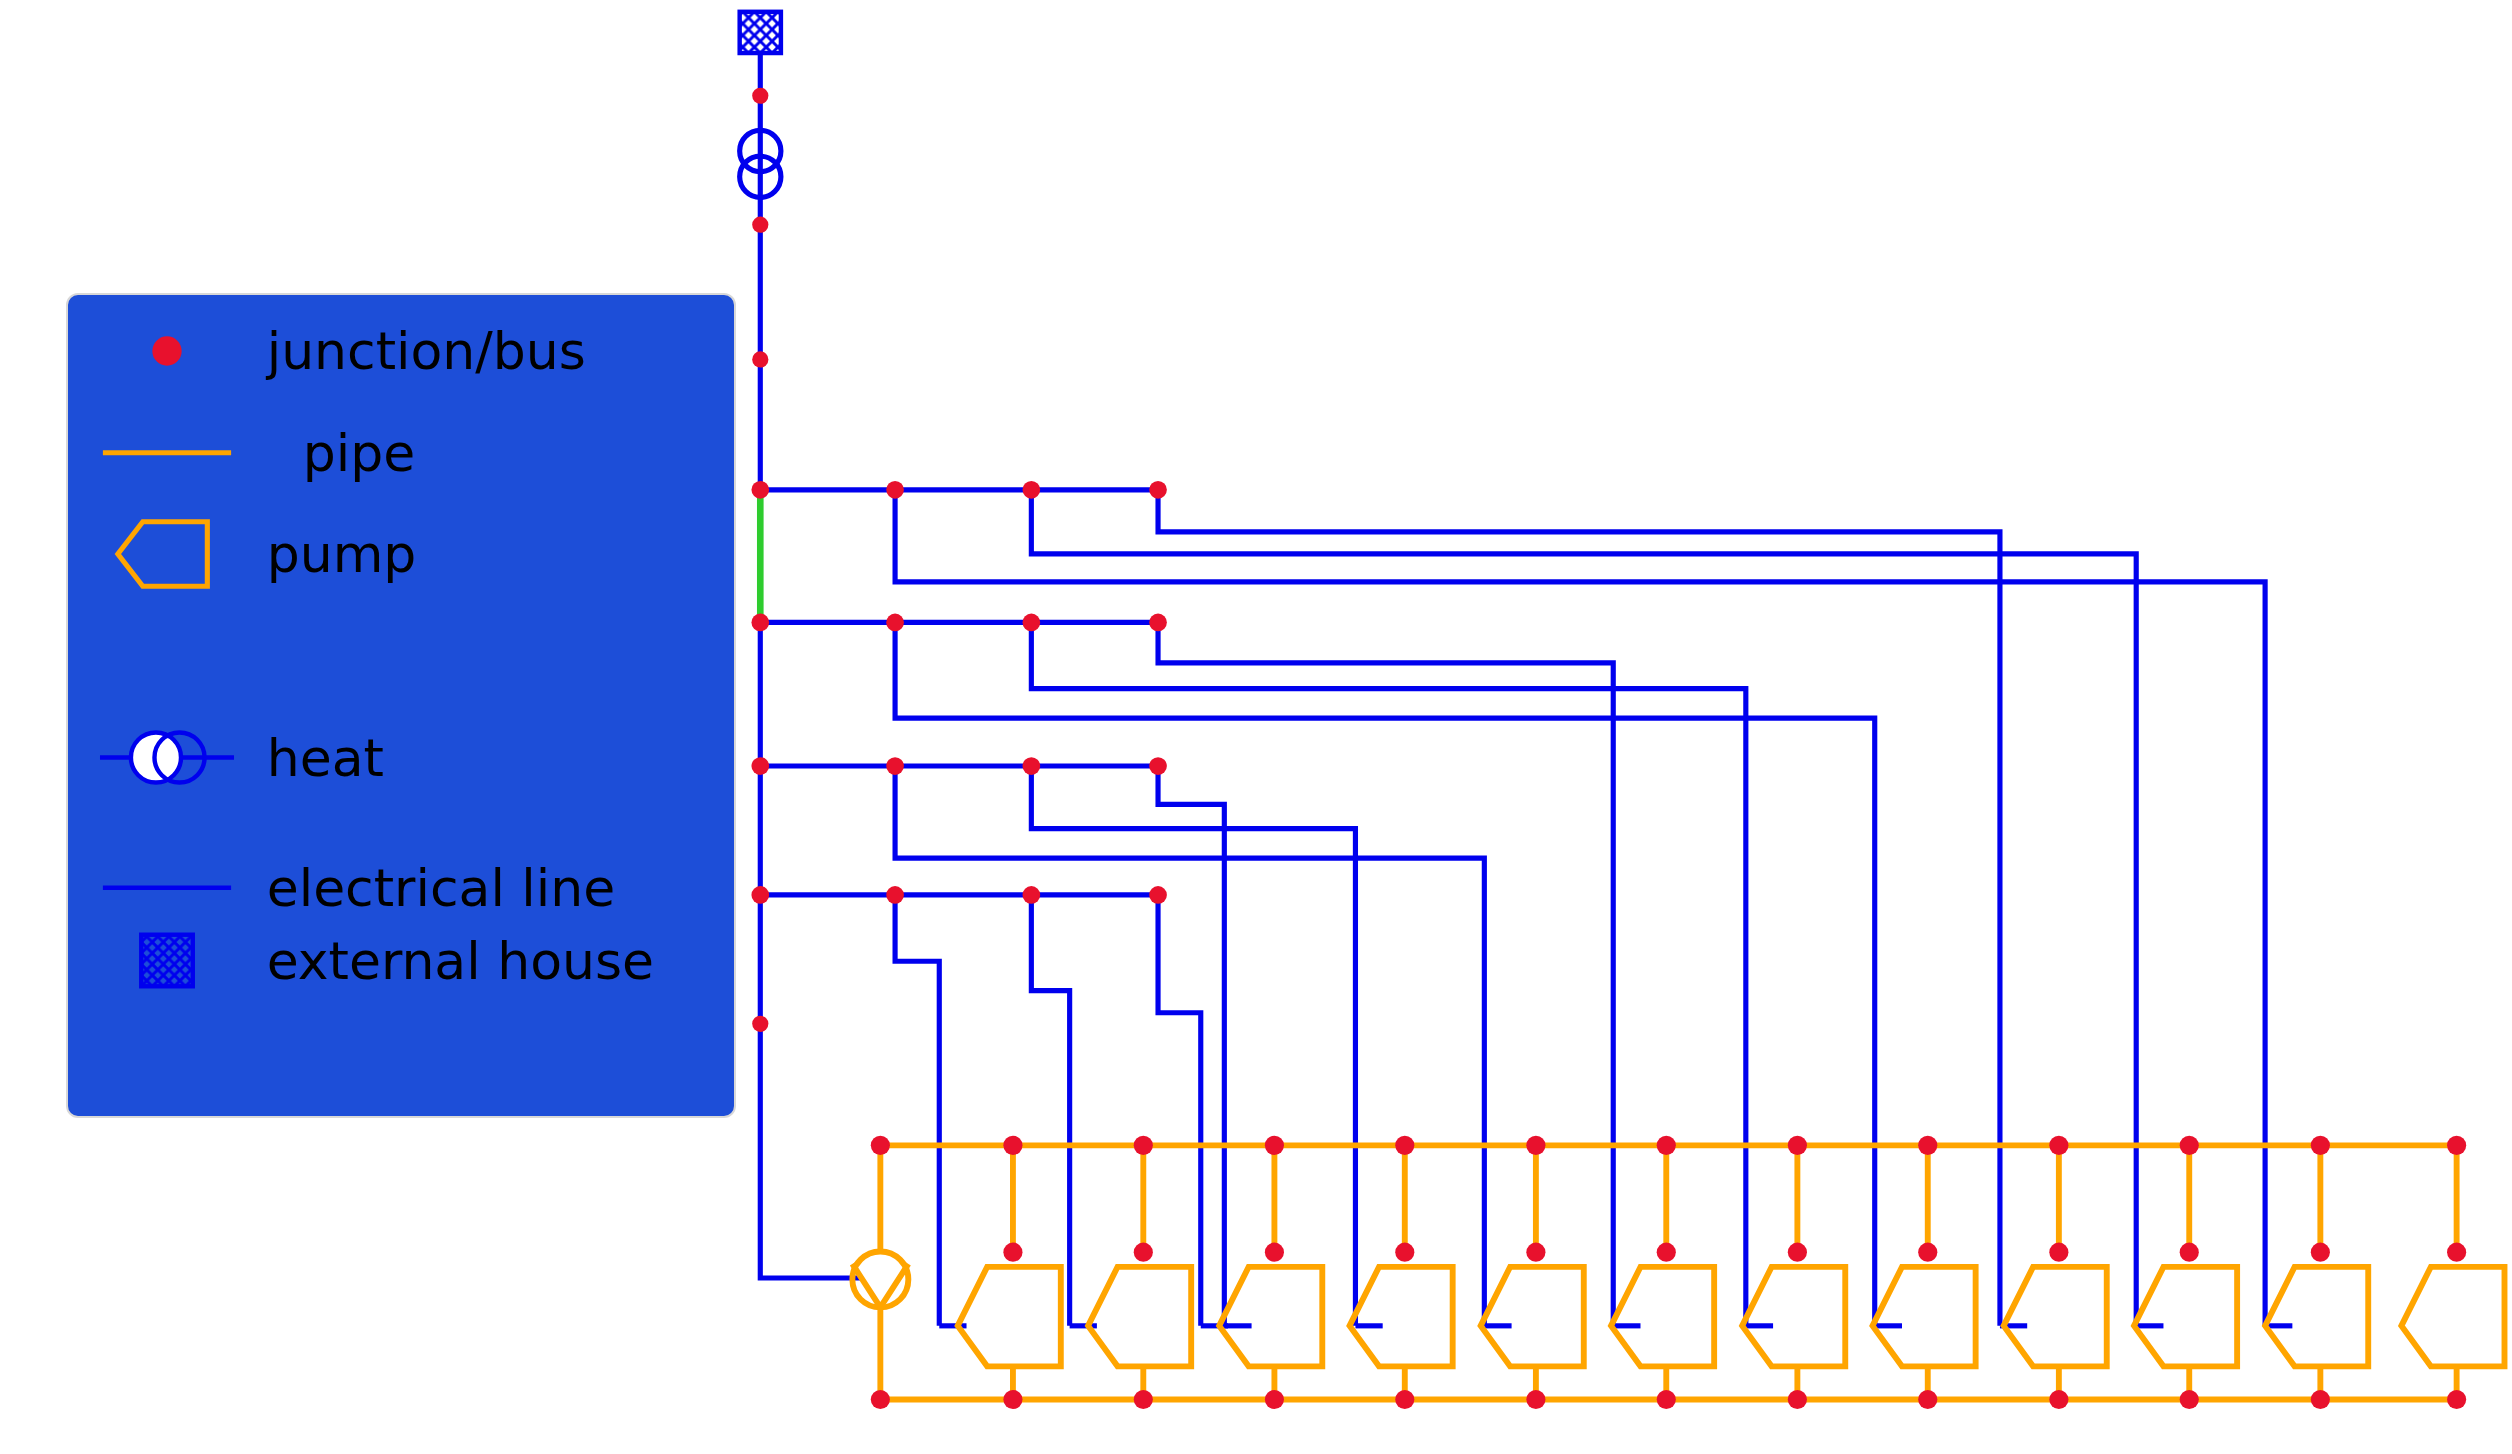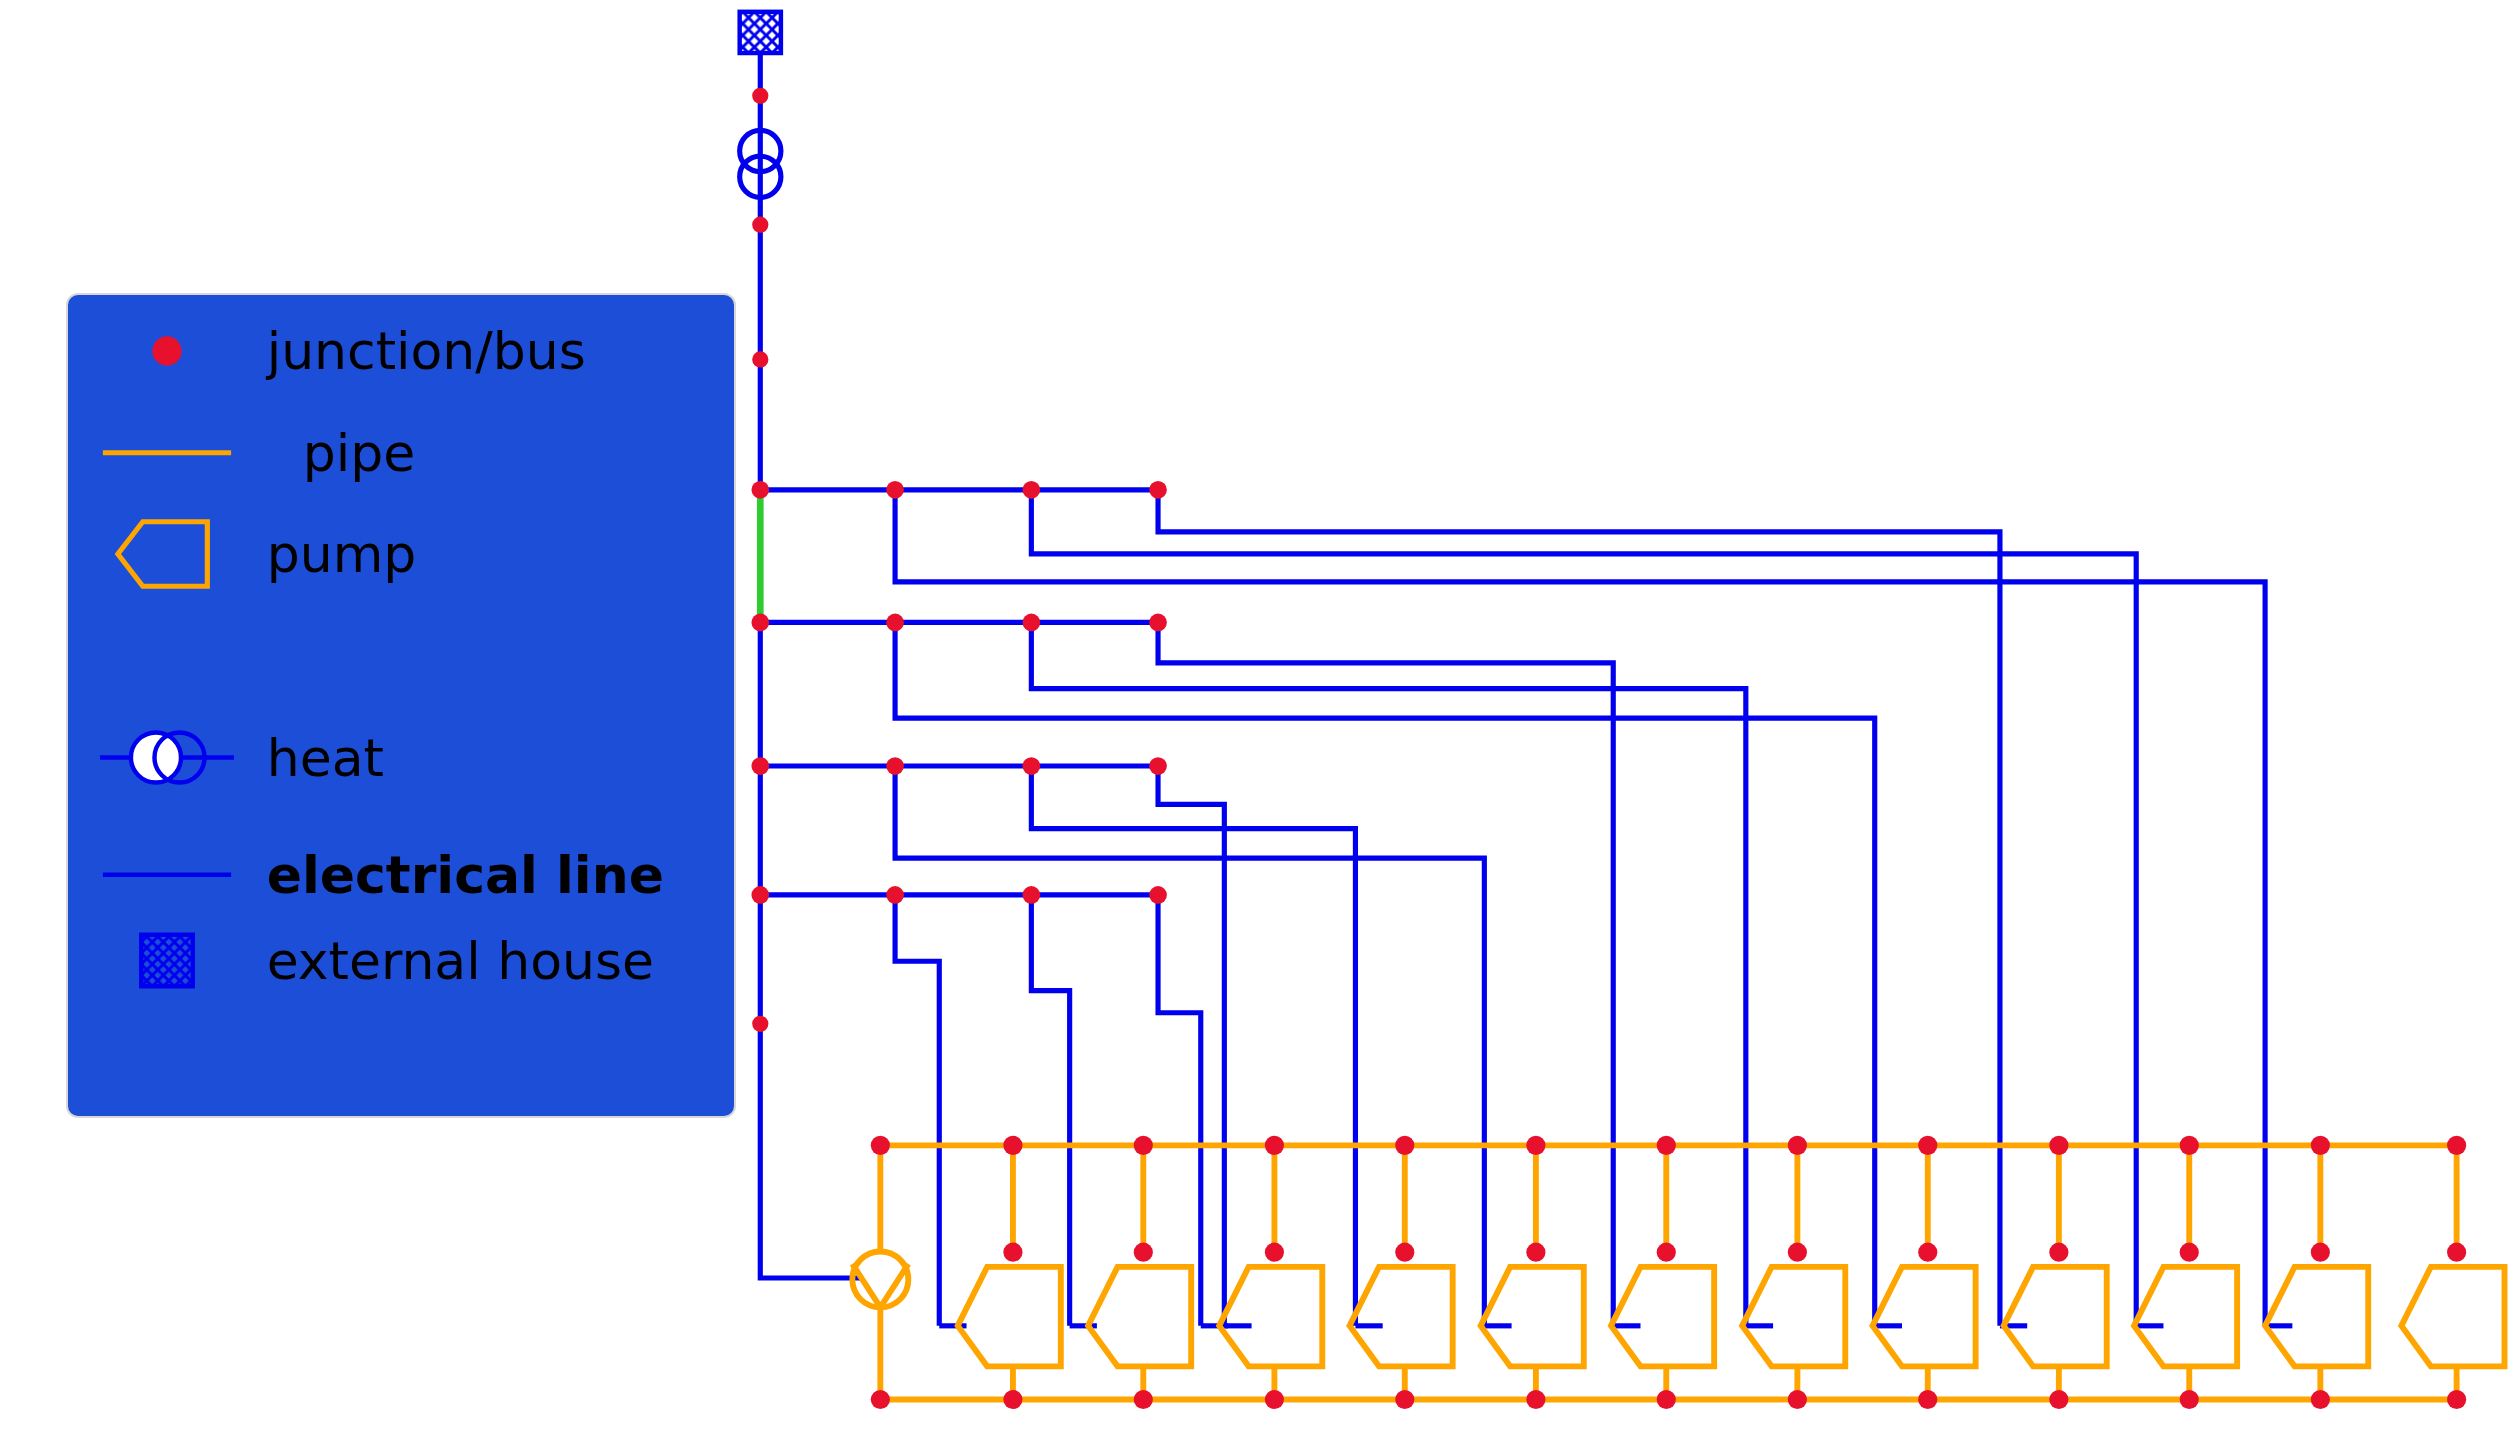--- a/index.html
+++ b/index.html
@@ -263,21 +263,21 @@
     <div class="legend-sym">
       <svg width="140" height="81" viewBox="0 0 190 110">
         <line x1="4" y1="55" x2="186" y2="55" stroke="#0000ee" stroke-width="6"></line>
         <circle cx="80" cy="55" r="34" fill="#ffffff" stroke="#0000ee" stroke-width="6"></circle>
         <circle cx="112" cy="55" r="34" fill="none" stroke="#0000ee" stroke-width="6"></circle>
       </svg>
     </div>
     <div class="legend-label">heat</div>
   </div>
 
-  <div class="legend-row" style="top:524px;font-weight:bold;">
+  <div class="legend-row" style="top:537px;">
     <div class="legend-sym">
       <svg width="140" height="29.5" viewBox="0 0 190 40">
           <line x1="8" y1="20" x2="182" y2="20" stroke="#0000ee" stroke-width="6"></line>
         </svg>
     </div>
     <div class="legend-label">electrical line</div>
   </div>
 
   <div class="legend-row" style="top:610px;">
     <div class="legend-sym">

